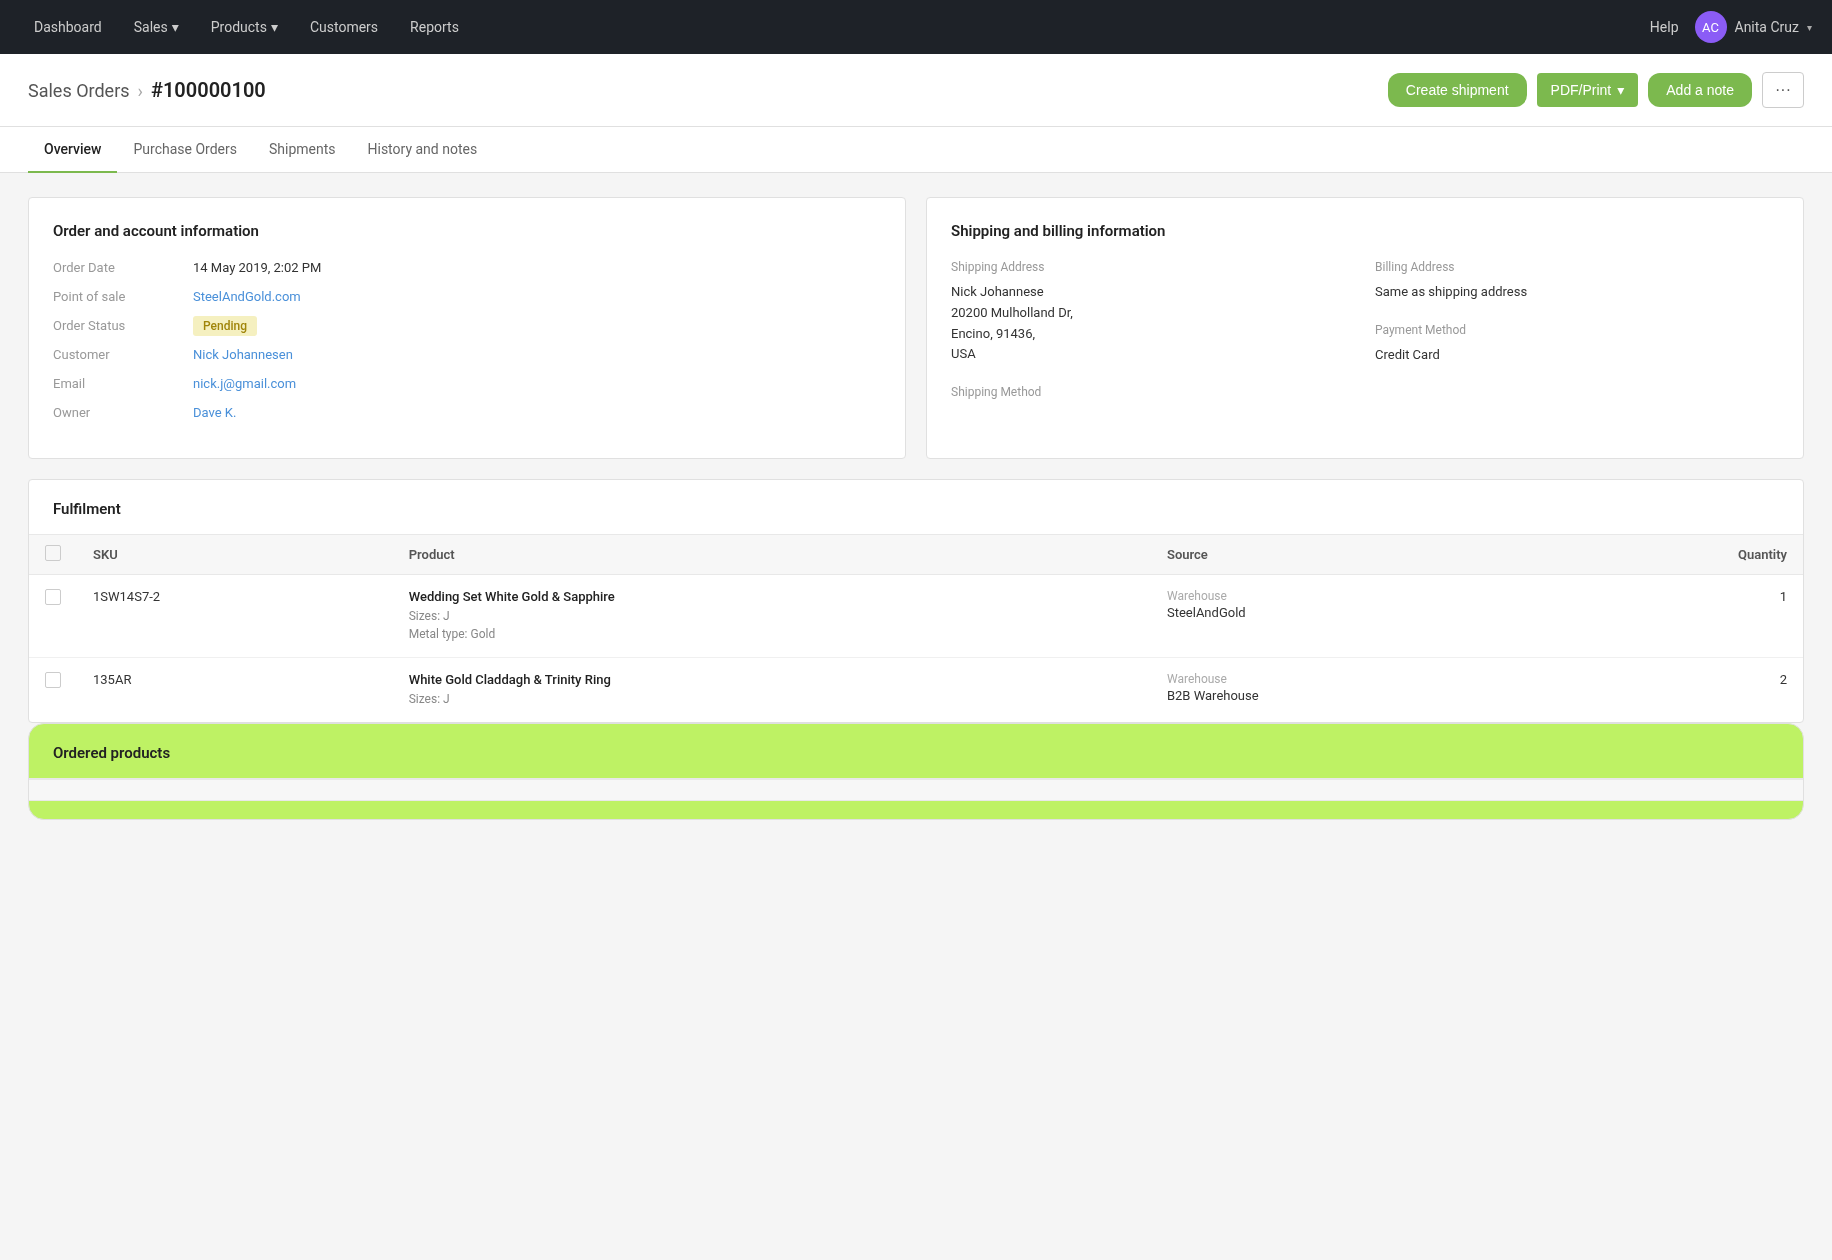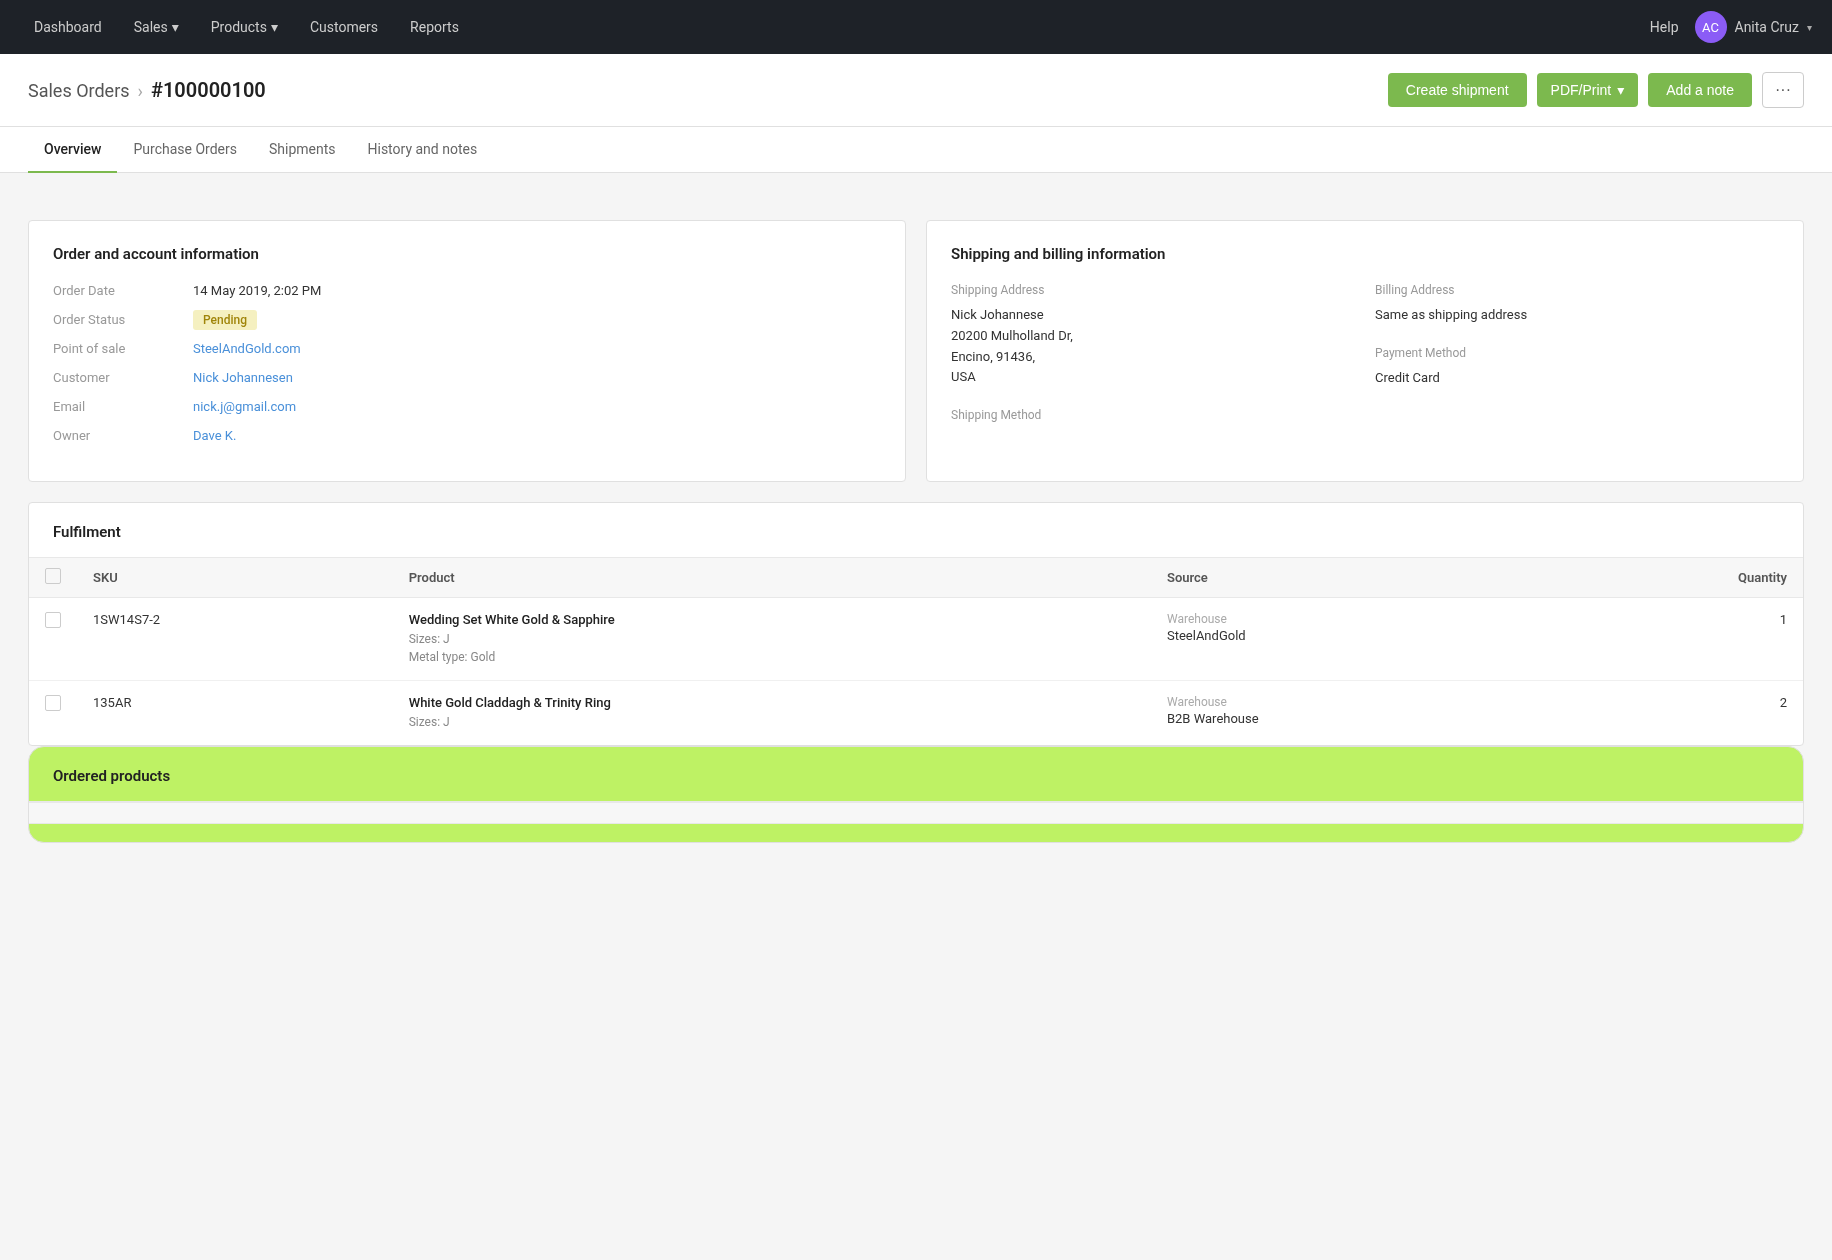--- a/index.html
+++ b/index.html
@@ -51,21 +51,21 @@
     }
     .breadcrumb { display: flex; align-items: center; gap: 8px; }
     .breadcrumb-link { color: #555; font-size: 18px; cursor: pointer; }
     .breadcrumb-sep { color: #aaa; font-size: 18px; }
     .breadcrumb-current { color: #222; font-size: 20px; font-weight: 600; }
     .header-actions { display: flex; align-items: center; gap: 10px; }
     .btn-green {
       background: #7cb94e;
       color: #fff;
       border: none;
-      border-radius: 4px;
+      border-radius: 12px;
       padding: 9px 18px;
       font-size: 14px;
       cursor: pointer;
       font-weight: 500;
     }
     .btn-green-split {
       background: #7cb94e;
       color: #fff;
       border: none;
       border-radius: 4px;
@@ -112,21 +112,20 @@
     
     .main-content { padding: 24px 28px; }
 
     
     .cards-row { display: grid; grid-template-columns: 1fr 1fr; gap: 20px; margin-bottom: 20px; }
     .card {
       background: #fff;
       border: 1px solid #e0e0e0;
       border-radius: 4px;
       padding: 24px;
-      margin-top: 23px;
     }
     .card-title { font-size: 15px; font-weight: 600; margin-bottom: 20px; color: #222; }
 
     .info-table { width: 100%; }
     .info-row { display: flex; margin-bottom: 14px; }
     .info-label { color: #999; min-width: 140px; font-size: 13px; }
     .info-value { color: #333; font-size: 13px; }
     .info-value a, .link { color: #4a90d9; text-decoration: none; cursor: pointer; }
 
     .badge-pending {
@@ -268,29 +267,29 @@
 
     <div class="card">
       <div class="card-title">Order and account information</div>
       <div class="info-table">
 
         <div class="info-row">
           <span class="info-label">Order Date</span>
           <span class="info-value">14 May 2019, 2:02 PM</span>
         </div>
         <div class="info-row">
+          <span class="info-label">Point of sale</span>
+          <span class="info-value">
+            <a class="link">SteelAndGold.com</a>
+          </span>
+        </div>
+        <div class="info-row">
           <span class="info-label">Order Status</span>
           <span class="info-value">
             <span class="badge-pending">Pending</span>
-          </span>
-        </div>
-        <div class="info-row">
-          <span class="info-label">Point of sale</span>
-          <span class="info-value">
-            <a class="link">SteelAndGold.com</a>
           </span>
         </div>
         <div class="info-row">
           <span class="info-label">Customer</span>
           <span class="info-value">
             <a class="link">Nick Johannesen</a>
           </span>
         </div>
         <div class="info-row">
           <span class="info-label">Email</span>

